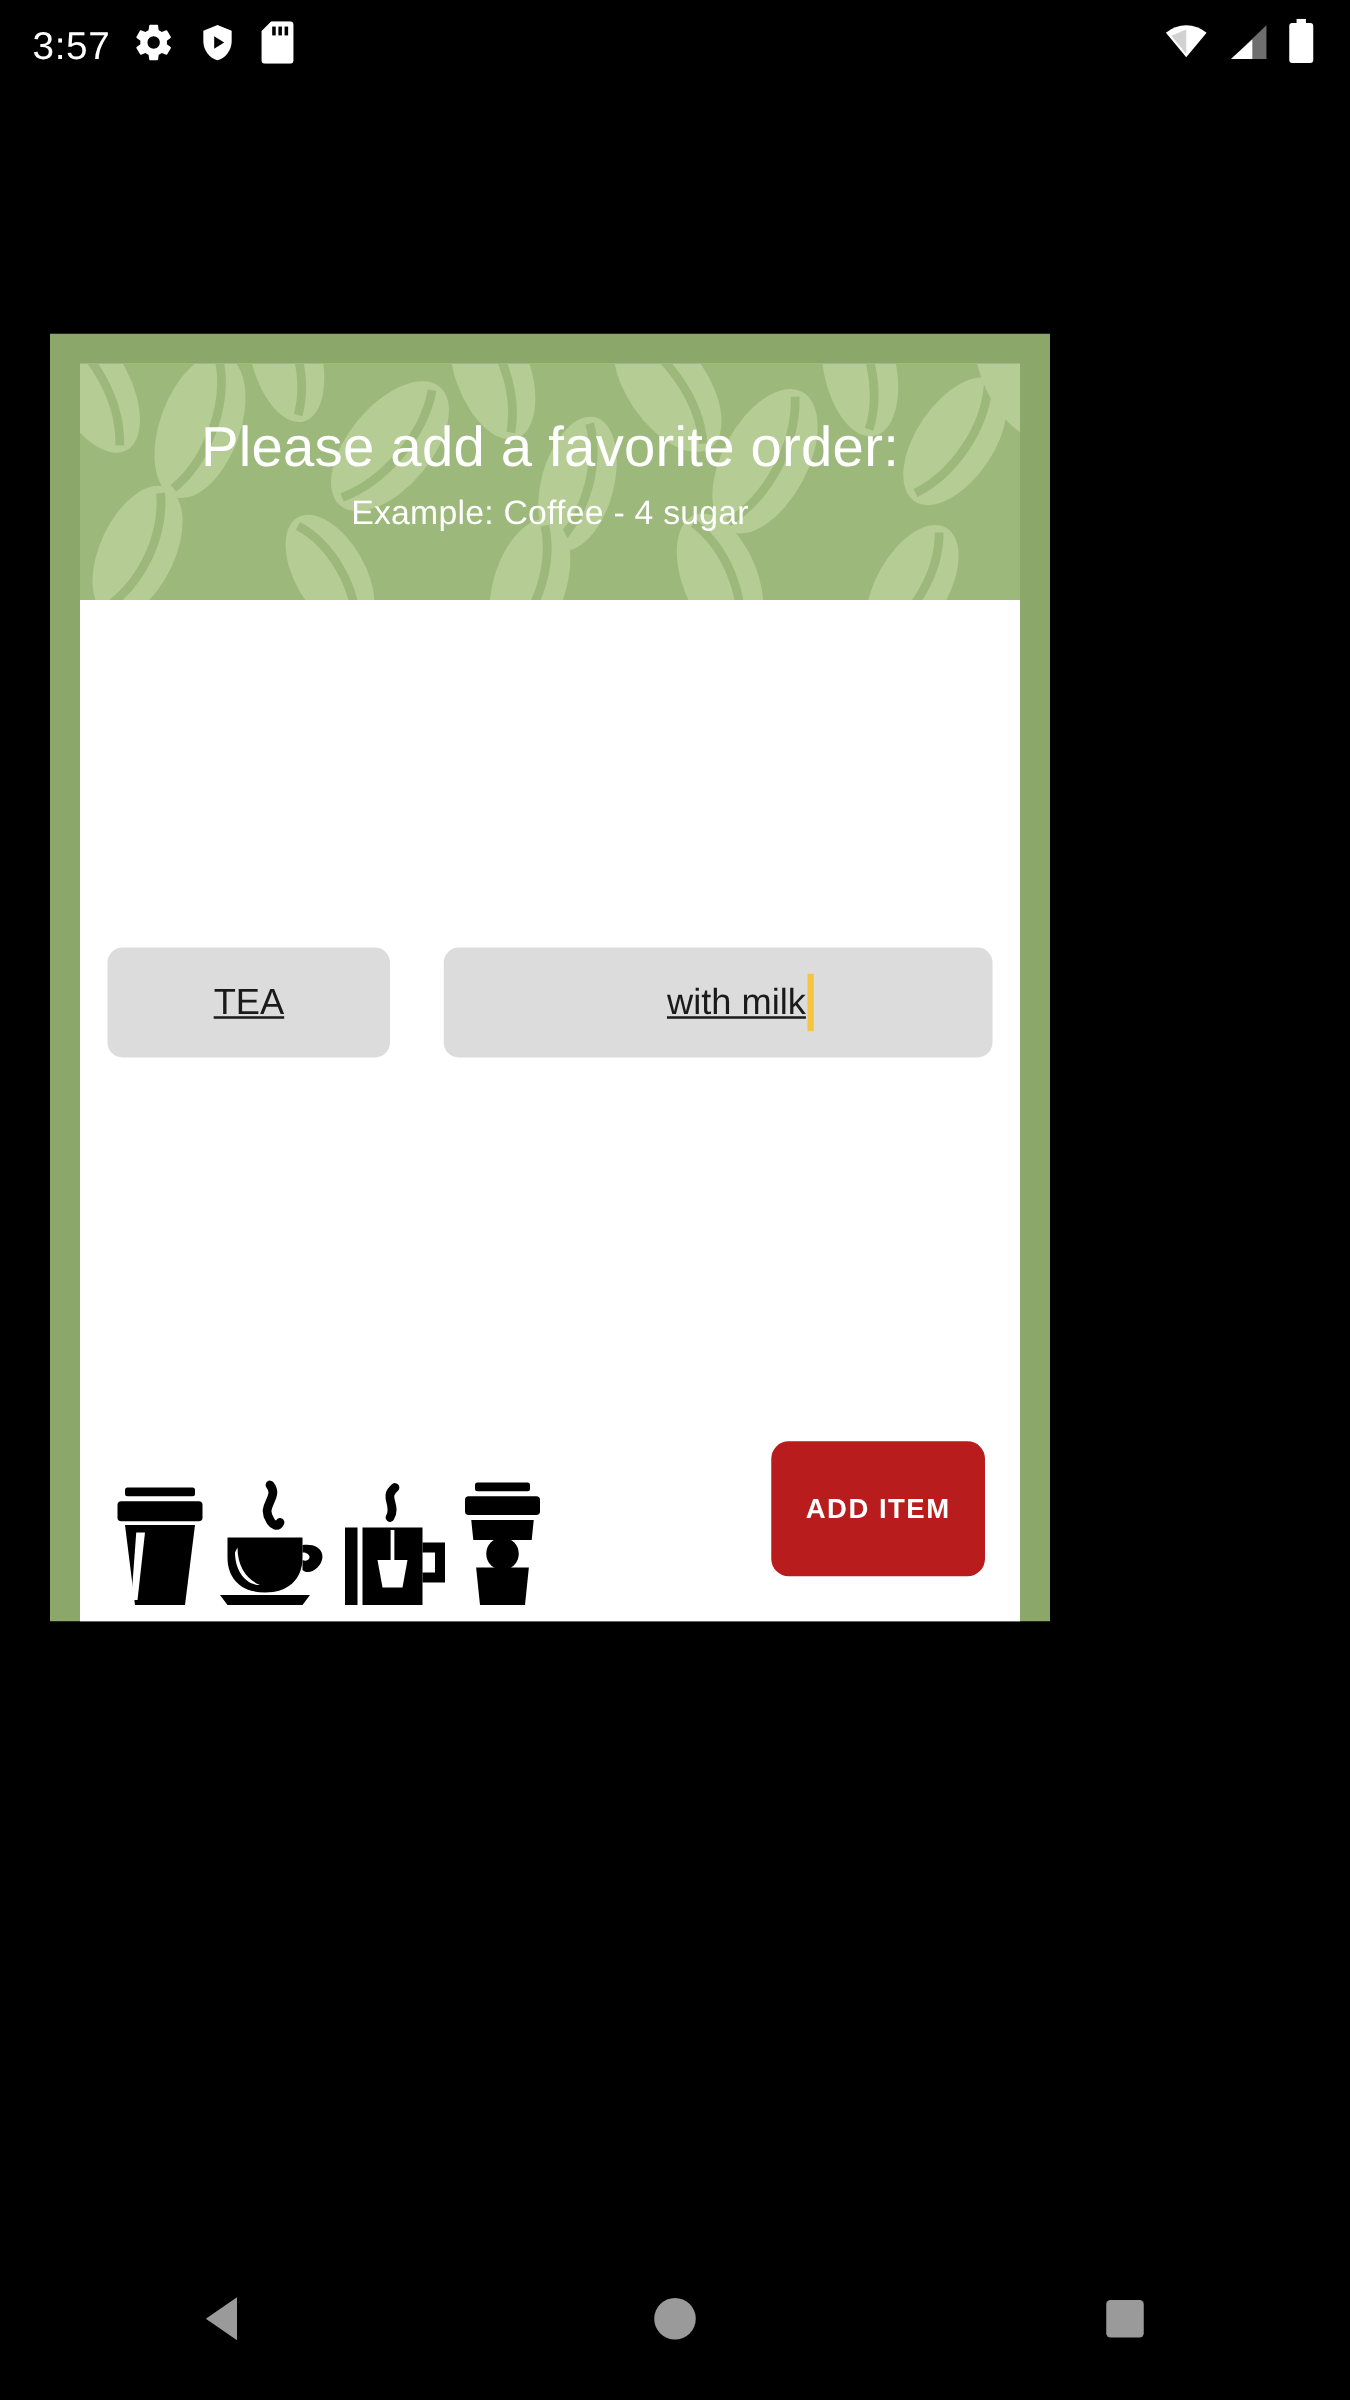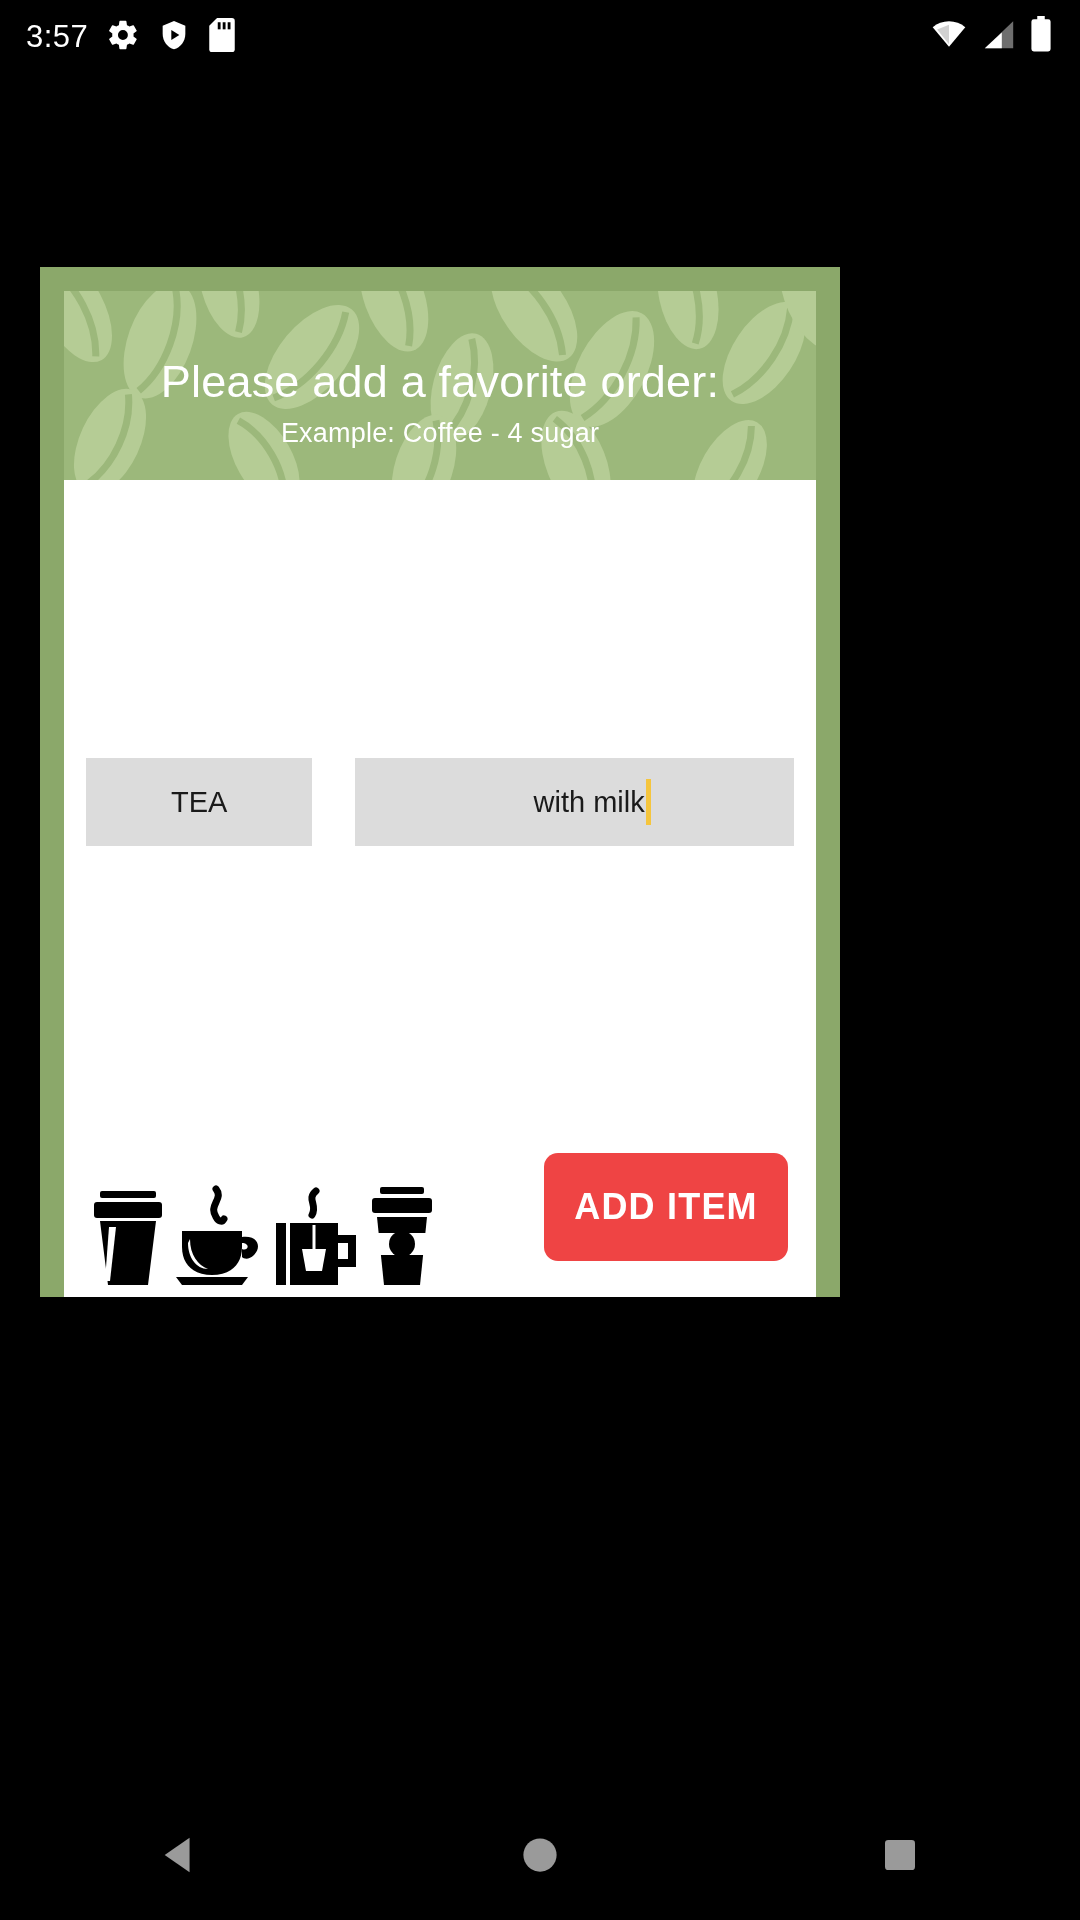--- a/index.html
+++ b/index.html
@@ -36,22 +36,22 @@
   }
 
   
   #dialog-header {
     position: relative;
     height: 189px;
     background: #1d4ed8;
     overflow: hidden;
     flex: none;
     display: flex; flex-direction: column;
-    align-items: center; justify-content: flex-end;
-    padding-bottom: 31px;
+    align-items: center; justify-content: center;
+    padding-bottom: 12px;
   }
   #bean-pattern { position: absolute; inset: 0; width: 100%; height: 100%; }
   #dialog-title {
     position: relative; z-index: 2;
     color: #ffffff; font-size: 45px; font-weight: 400;
     line-height: 1.1; letter-spacing: 0.2px;
   }
   #dialog-subtitle {
     position: relative; z-index: 2;
     color: #ffffff; font-size: 27px; font-weight: 400;
@@ -61,47 +61,48 @@
   
   #dialog-body {
     flex: 1; position: relative; background: #fff;
   }
   #field-row {
     position: absolute; left: 22px; right: 22px; top: 278px;
     display: flex; gap: 43px; align-items: flex-start;
   }
   .text-field {
     background: #dcdcdc;
-    border: none; border-radius: 0;
+    border: none; border-radius: 12px;
     height: 88px;
     display: flex; align-items: center; justify-content: center;
     font-size: 29px; color: #1a1a1a;
     font-family: "Liberation Sans", sans-serif;
     position: relative;
+    text-decoration: underline;
   }
   #field-name  { width: 250px; }
   #field-notes { width: 481px; padding-left: 35px; }
   .caret {
     display: inline-block; width: 5px; height: 46px;
     background: #f5c53d; margin-left: 1px;
   }
 
   
   #bottom-row {
     position: absolute; left: 0; right: 0; bottom: 0;
     height: 170px;
     display: flex; align-items: flex-end; justify-content: space-between;
     padding: 0 20px 8px 28px;
   }
   #drink-icons { display: flex; align-items: flex-end; gap: 8px; }
   #add-item-button {
-    background: #ef4444; color: #ffffff;
+    background: #b91c1c; color: #ffffff;
     border: none; border-radius: 14px;
-    width: 244px; height: 108px;
-    font-size: 36px; font-weight: 700; letter-spacing: 1.2px;
+    width: 171px; height: 108px;
+    font-size: 22px; font-weight: 700; letter-spacing: 1.2px;
     font-family: "Liberation Sans", sans-serif;
     margin-bottom: 28px; margin-right: 8px;
     cursor: pointer;
     display: flex; align-items: center; justify-content: center;
   }
 
   
   #nav-bar {
     position: absolute; left: 0; bottom: 0; width: 1080px; height: 130px;
     display: flex; align-items: center; justify-content: space-around;

